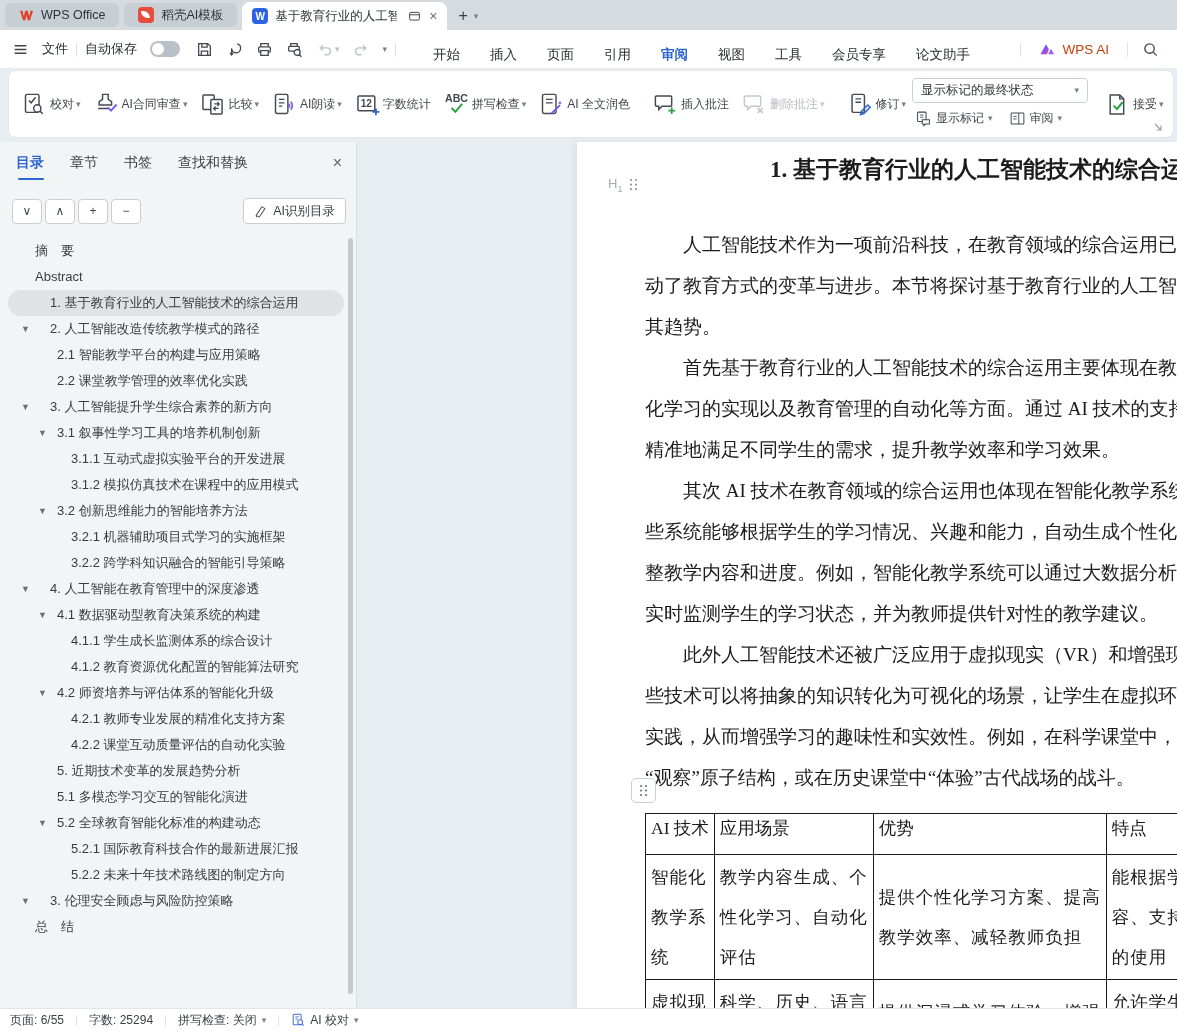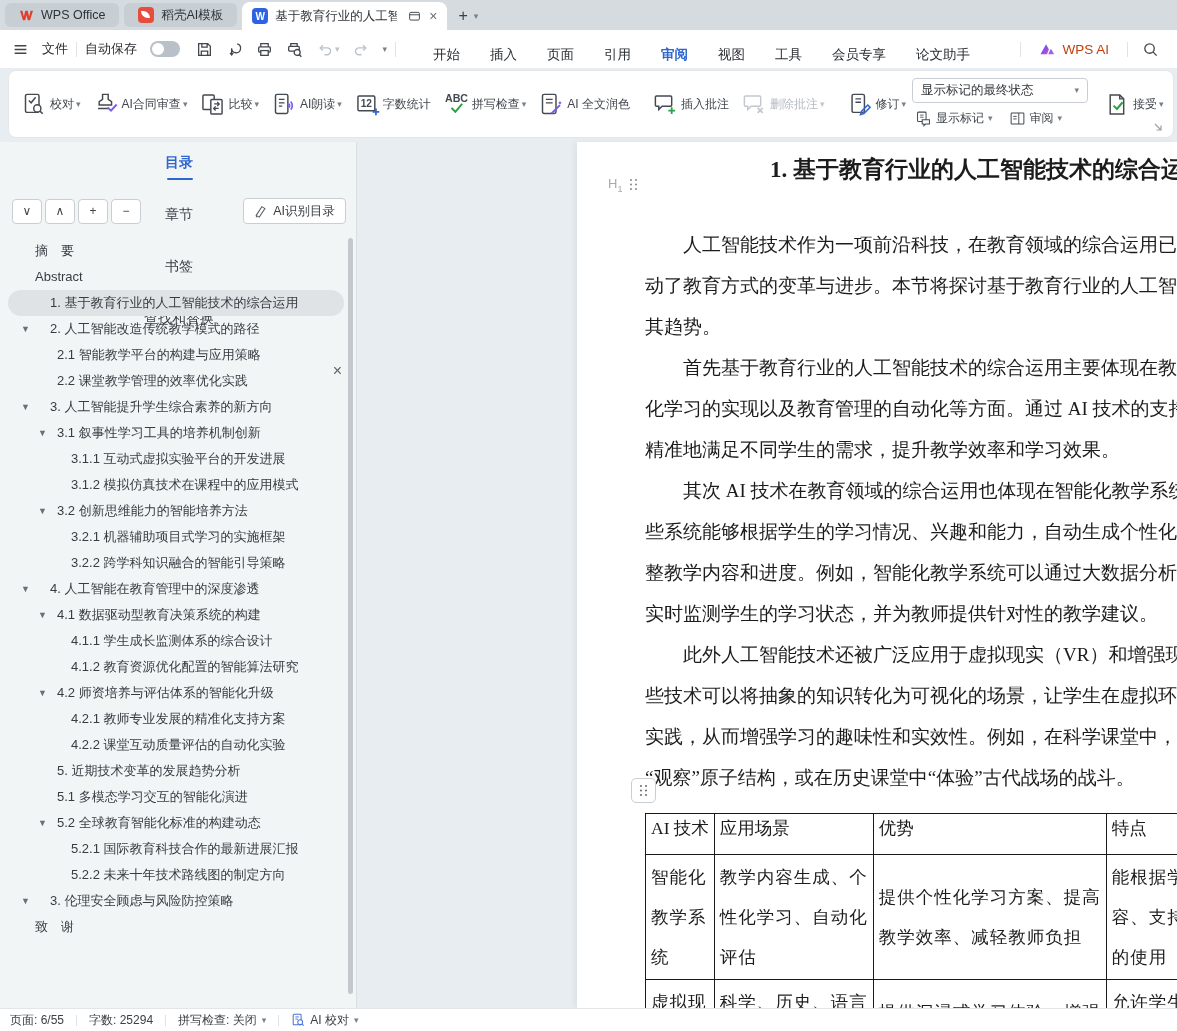--- a/index.html
+++ b/index.html
@@ -51,21 +51,21 @@
   .sbtn .sic { width:17px; height:17px; color:#444a51; flex:none; }
   .revcol { display:flex; flex-direction:column; justify-content:center; gap:4px; }
   .dropdown { width:176px; height:25px; border:1px solid #c9ced4; border-radius:4px; display:flex; align-items:center; justify-content:space-between; padding:0 8px; font-size:12.5px; color:#2f3338; background:#fff; }
   .revrow { display:flex; align-items:center; gap:10px; }
   .zh-ic { font-size:12px; font-weight:bold; color:#444a51; position:relative; padding-right:6px; }
   .zh-ic::after { content:"→"; position:absolute; right:-3px; bottom:-3px; font-size:8px; color:#444a51; }
   .corner { position:absolute; right:10px; bottom:5px; width:10px; height:10px; color:#9aa0a6; }
 
   
   .sidebar { position:absolute; left:0; top:142px; width:357px; height:866px; background:#f1f5f6; border-right:1px solid #d9dee1; overflow:hidden; }
-  .sb-tabs { position:absolute; left:16px; top:12px; right:14px; display:flex; align-items:center; gap:26px; font-size:14px; color:#3b4045;flex-direction:column; }
+  .sb-tabs { position:absolute; left:16px; top:12px; right:14px; display:flex; align-items:center; gap:26px; font-size:14px; color:#3b4045; }
   .sb-tab { position:relative; padding-bottom:8px; }
   .sb-tab.active { color:#2f66d0; font-weight:bold; }
   .sb-tab.active::after { content:""; position:absolute; left:2px; bottom:0; width:26px; height:2.5px; background:#2f66d0; border-radius:2px; }
   .sb-close { margin-left:auto; font-size:16px; color:#5f6469; padding-bottom:8px; }
   .sb-controls { position:absolute; left:12px; top:56px; right:10px; display:flex; align-items:center; gap:3px; }
   .sq { width:30px; height:25px; background:#fff; border:1px solid #c9ced3; border-radius:4px; display:flex; align-items:center; justify-content:center; font-size:12px; color:#41464d; }
   .ai-toc-btn { margin-left:auto; height:26px; border:1px solid #c9ced3; border-radius:4px; background:#fff; display:flex; align-items:center; gap:5px; padding:0 10px; font-size:12.5px; color:#3b4045; }
   .ai-toc-btn .sic { width:14px; height:14px; color:#5a6066; }
   .toc { position:absolute; left:0; top:96px; right:0; bottom:0; }
   .toc-item { position:relative; height:26px; line-height:26px; margin:0 12px 0 8px; border-radius:14px; font-size:13px; color:#383c41; white-space:nowrap; overflow:hidden; }
@@ -605,21 +605,21 @@
         <div class="toc-item lv-h2">
           
           <span>5.2.2 未来十年技术路线图的制定方向</span>
         </div>
         <div class="toc-item lv-h0">
           <span class="toc-arrow">▼</span>
           <span>3. 伦理安全顾虑与风险防控策略</span>
         </div>
         <div class="toc-item lv-plain">
           
-          <span>致　谢</span>
+          <span>总　结</span>
         </div>
       </div>
     <div class="sb-scroll"></div>
   </div>
 
   <div class="docarea">
     <div class="page">
       <div class="h1mark">
         <span><span>H</span><sub>1</sub></span>
         <svg width="9" height="13" viewBox="0 0 9 13">

